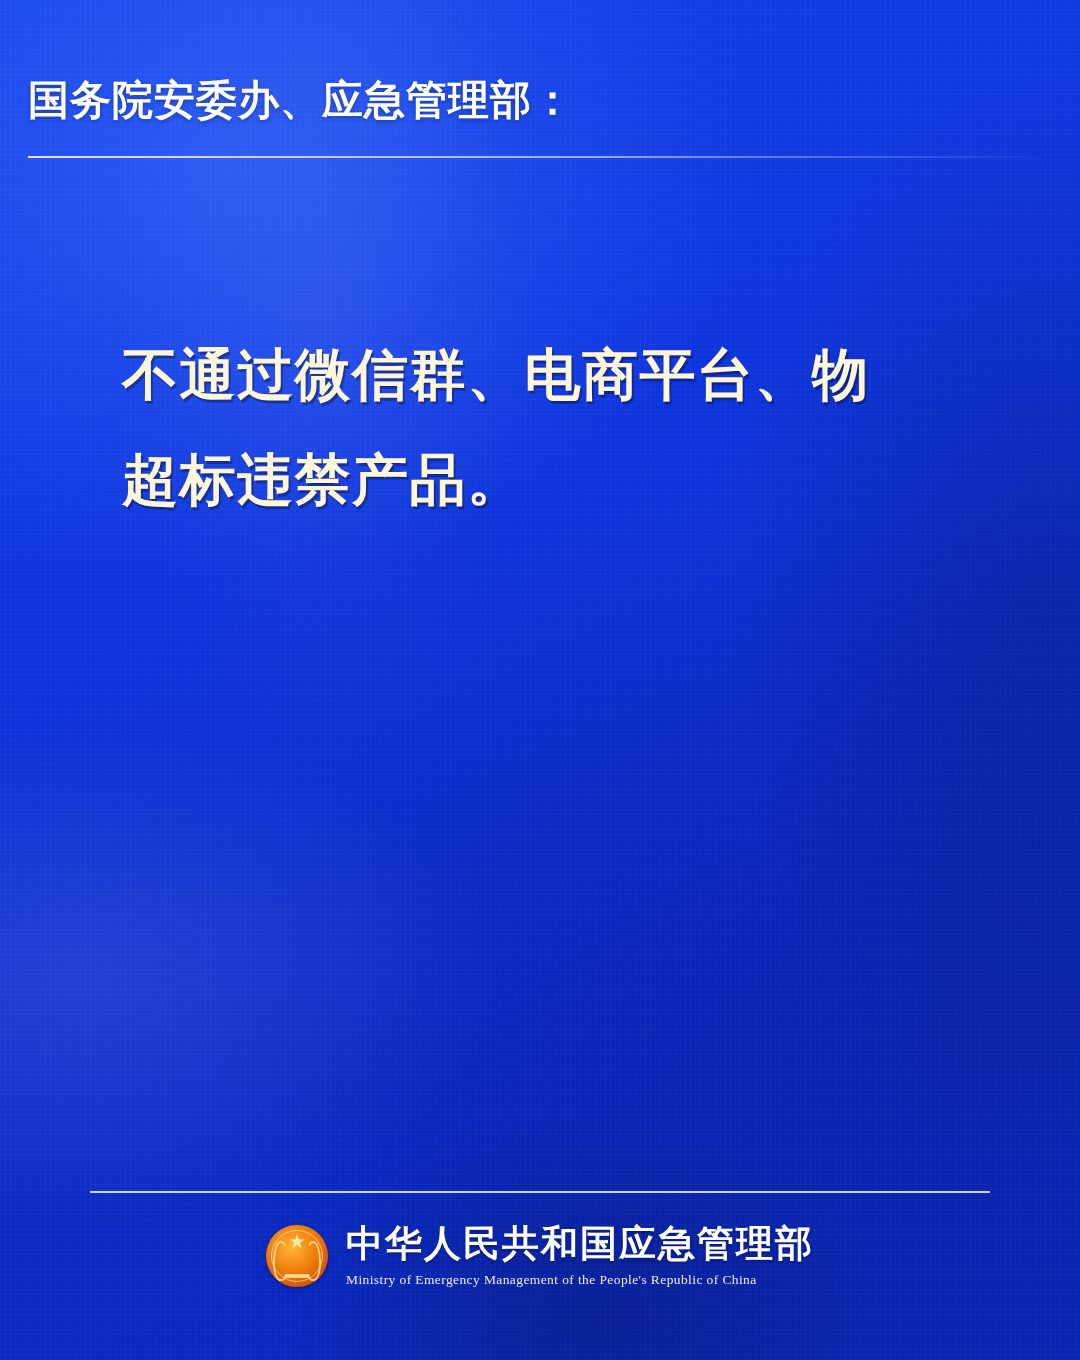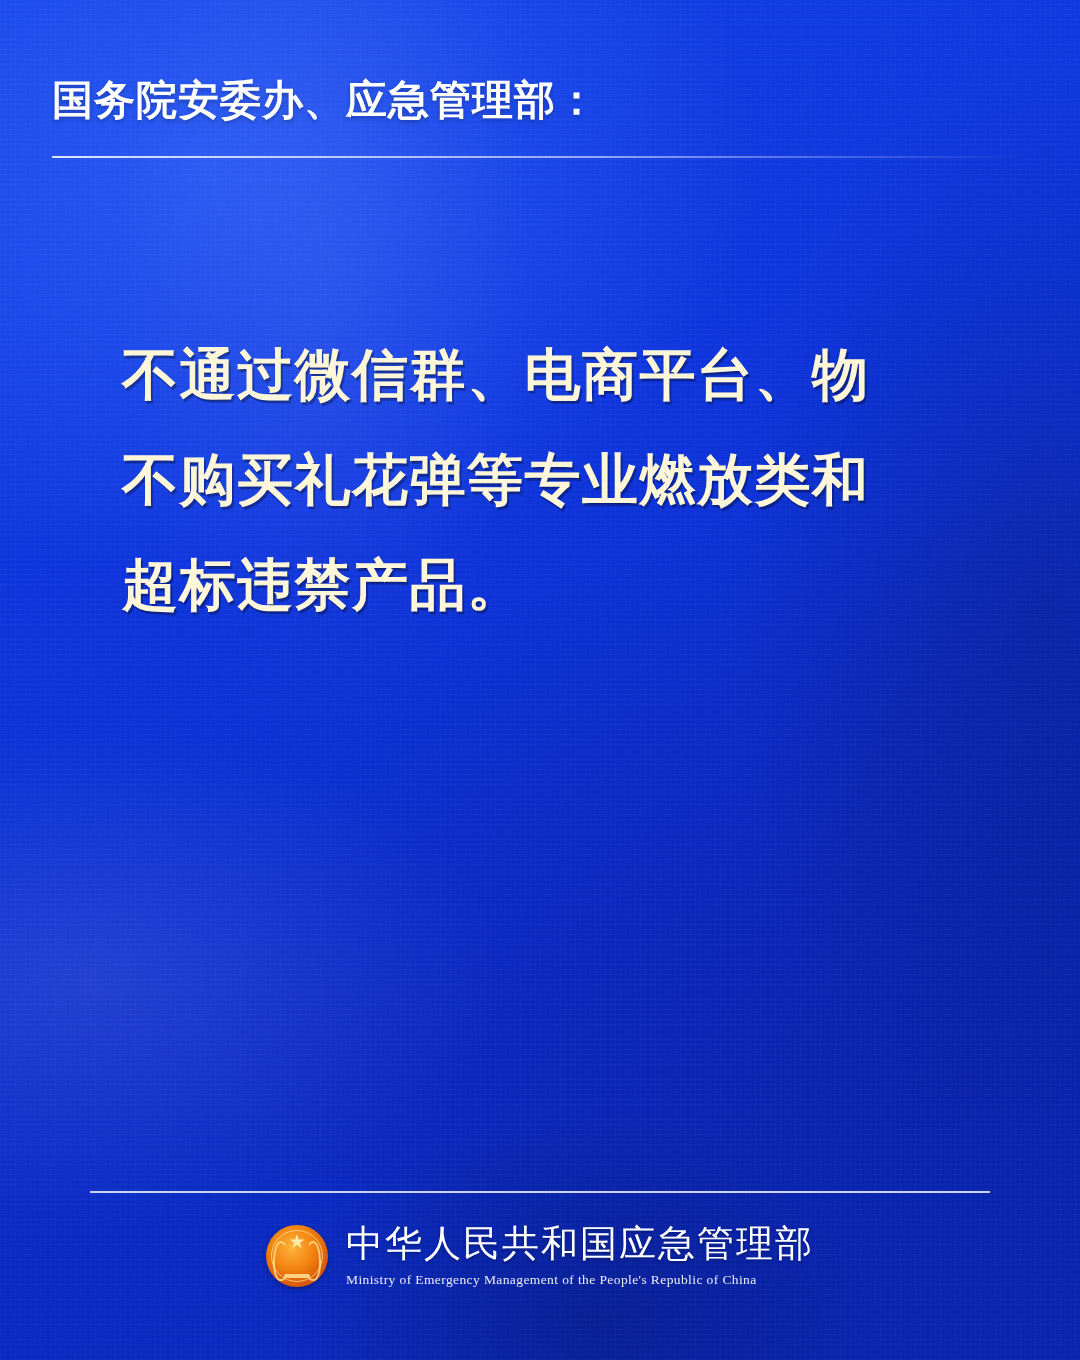--- a/index.html
+++ b/index.html
@@ -42,21 +42,21 @@
       radial-gradient(ellipse 700px 420px at 8% 72%, rgba(255,255,255,0.09) 0%, rgba(255,255,255,0) 60%),
       radial-gradient(ellipse 520px 900px at 97% 45%, rgba(0,0,0,0.16) 0%, rgba(0,0,0,0) 62%),
       radial-gradient(ellipse 420px 300px at 55% 97%, rgba(0,0,0,0.18) 0%, rgba(0,0,0,0) 70%),
       radial-gradient(ellipse 300px 700px at 30% 20%, rgba(255,255,255,0.05) 0%, rgba(255,255,255,0) 70%);
   }
 
   .header {
     position: absolute;
     left: 0; right: 0;
     top: 78px;
-    padding: 0 52px;
+    padding: 0 28px;
   }
   .header-title {
     color: #ffffff;
     font-size: 41px;
     font-weight: bold;
     letter-spacing: 1px;
     line-height: 1.1;
     text-shadow: 0 2px 4px rgba(0,0,0,0.25);
     white-space: nowrap;
   }
@@ -146,21 +146,21 @@
     border-radius: 2px;
   }
   .brand-text {
     display: flex;
     flex-direction: column;
     align-items: flex-start;
   }
   .brand-cn {
     color: #ffffff;
     font-size: 37px;
-    font-weight: normal;
+    font-weight: bold;
     letter-spacing: 2px;
     line-height: 1.15;
     text-shadow: 0 2px 3px rgba(0,0,0,0.25);
   }
   .brand-en {
     margin-top: 6px;
     color: rgba(255,255,255,0.92);
     font-size: 13.5px;
     letter-spacing: 0.4px;
     font-family: Liberation Serif, serif;
@@ -173,21 +173,20 @@
   <div class="texture"></div>
   <div class="drape"></div>
 
   <div class="header">
     <div class="header-title">国务院安委办、应急管理部：</div>
     <div class="header-rule"></div>
   </div>
 
   <div class="body-block">
     <div class="body-line">不通过微信群、电商平台、物</div>
-    <div class="body-line">不购买礼花弹等专业燃放类和</div>
     <div class="body-line">超标违禁产品。</div>
   </div>
 
   <div class="footer">
     <div class="footer-rule"></div>
     <div class="footer-brand">
       <div class="emblem">
         <div class="ring"></div>
         <div class="wheat-l"></div>
         <div class="wheat-r"></div>

